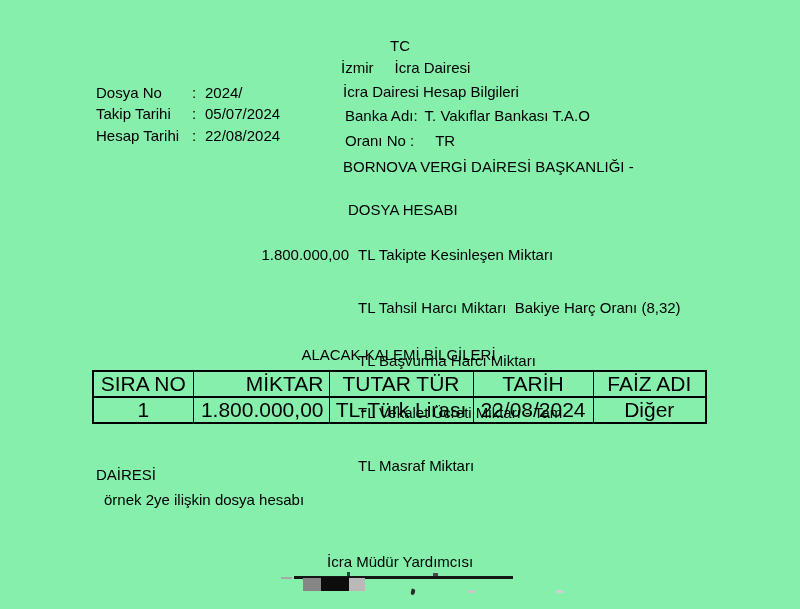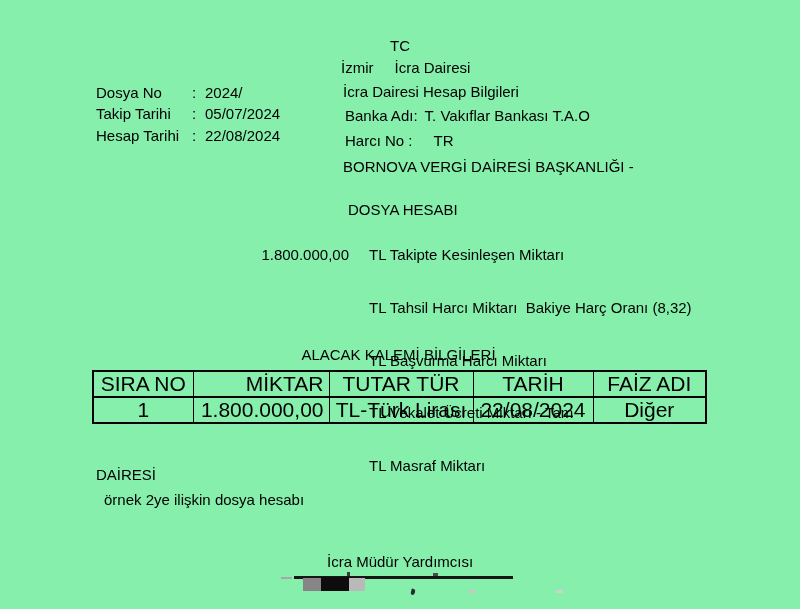--- a/index.html
+++ b/index.html
@@ -33,21 +33,21 @@
   .acct-heading  { left: 343px; top: 83px; }
   .acct-bank     { left: 345px; top: 107px; display: flex; gap: 7px; }
   .acct-iban     { left: 345px; top: 132px; display: flex; gap: 21px; }
   .acct-creditor { left: 343px; top: 158px; }
   .acct-dosya    { left: 348px; top: 201px; }
 
   
   .dh-block { left: 261px; top: 212px; }
   .dh-line { display: flex; height: 18.8px; align-items: flex-start; }
   .dh-amt { width: 88px; text-align: right; white-space: pre; }
-  .dh-txt { margin-left: 20px; white-space: pre; }
+  .dh-txt { margin-left: 9px; white-space: pre; }
 
   
   .tbl-title { left: 92px; width: 613px; top: 346px; text-align: center; white-space: pre; }
   .alacak-table {
     position: absolute;
     left: 92px; top: 370px;
     width: 613px;
     border-collapse: collapse;
     font-size: 21px;
     color: #000000;
@@ -115,21 +115,21 @@
     <span class="fi-sep">:</span>
     <span class="fi-val">22/08/2024</span>
   </div>
 
   <div class="abs acct-heading">İcra Dairesi Hesap Bilgileri</div>
   <div class="abs acct-bank">
     <span>Banka Adı:</span>
     <span>T. Vakıflar Bankası T.A.O</span>
   </div>
   <div class="abs acct-iban">
-    <span>Harcı No :</span>
+    <span>Oranı No :</span>
     <span>TR</span>
   </div>
   <div class="abs acct-creditor">BORNOVA VERGİ DAİRESİ BAŞKANLIĞI -</div>
   <div class="abs acct-dosya">DOSYA HESABI</div>
 
   <div class="abs dh-block">
     <div class="dh-line">
       <span class="dh-amt">1.800.000,00</span>
       <span class="dh-txt">TL Takipte Kesinleşen Miktarı</span>
     </div>

